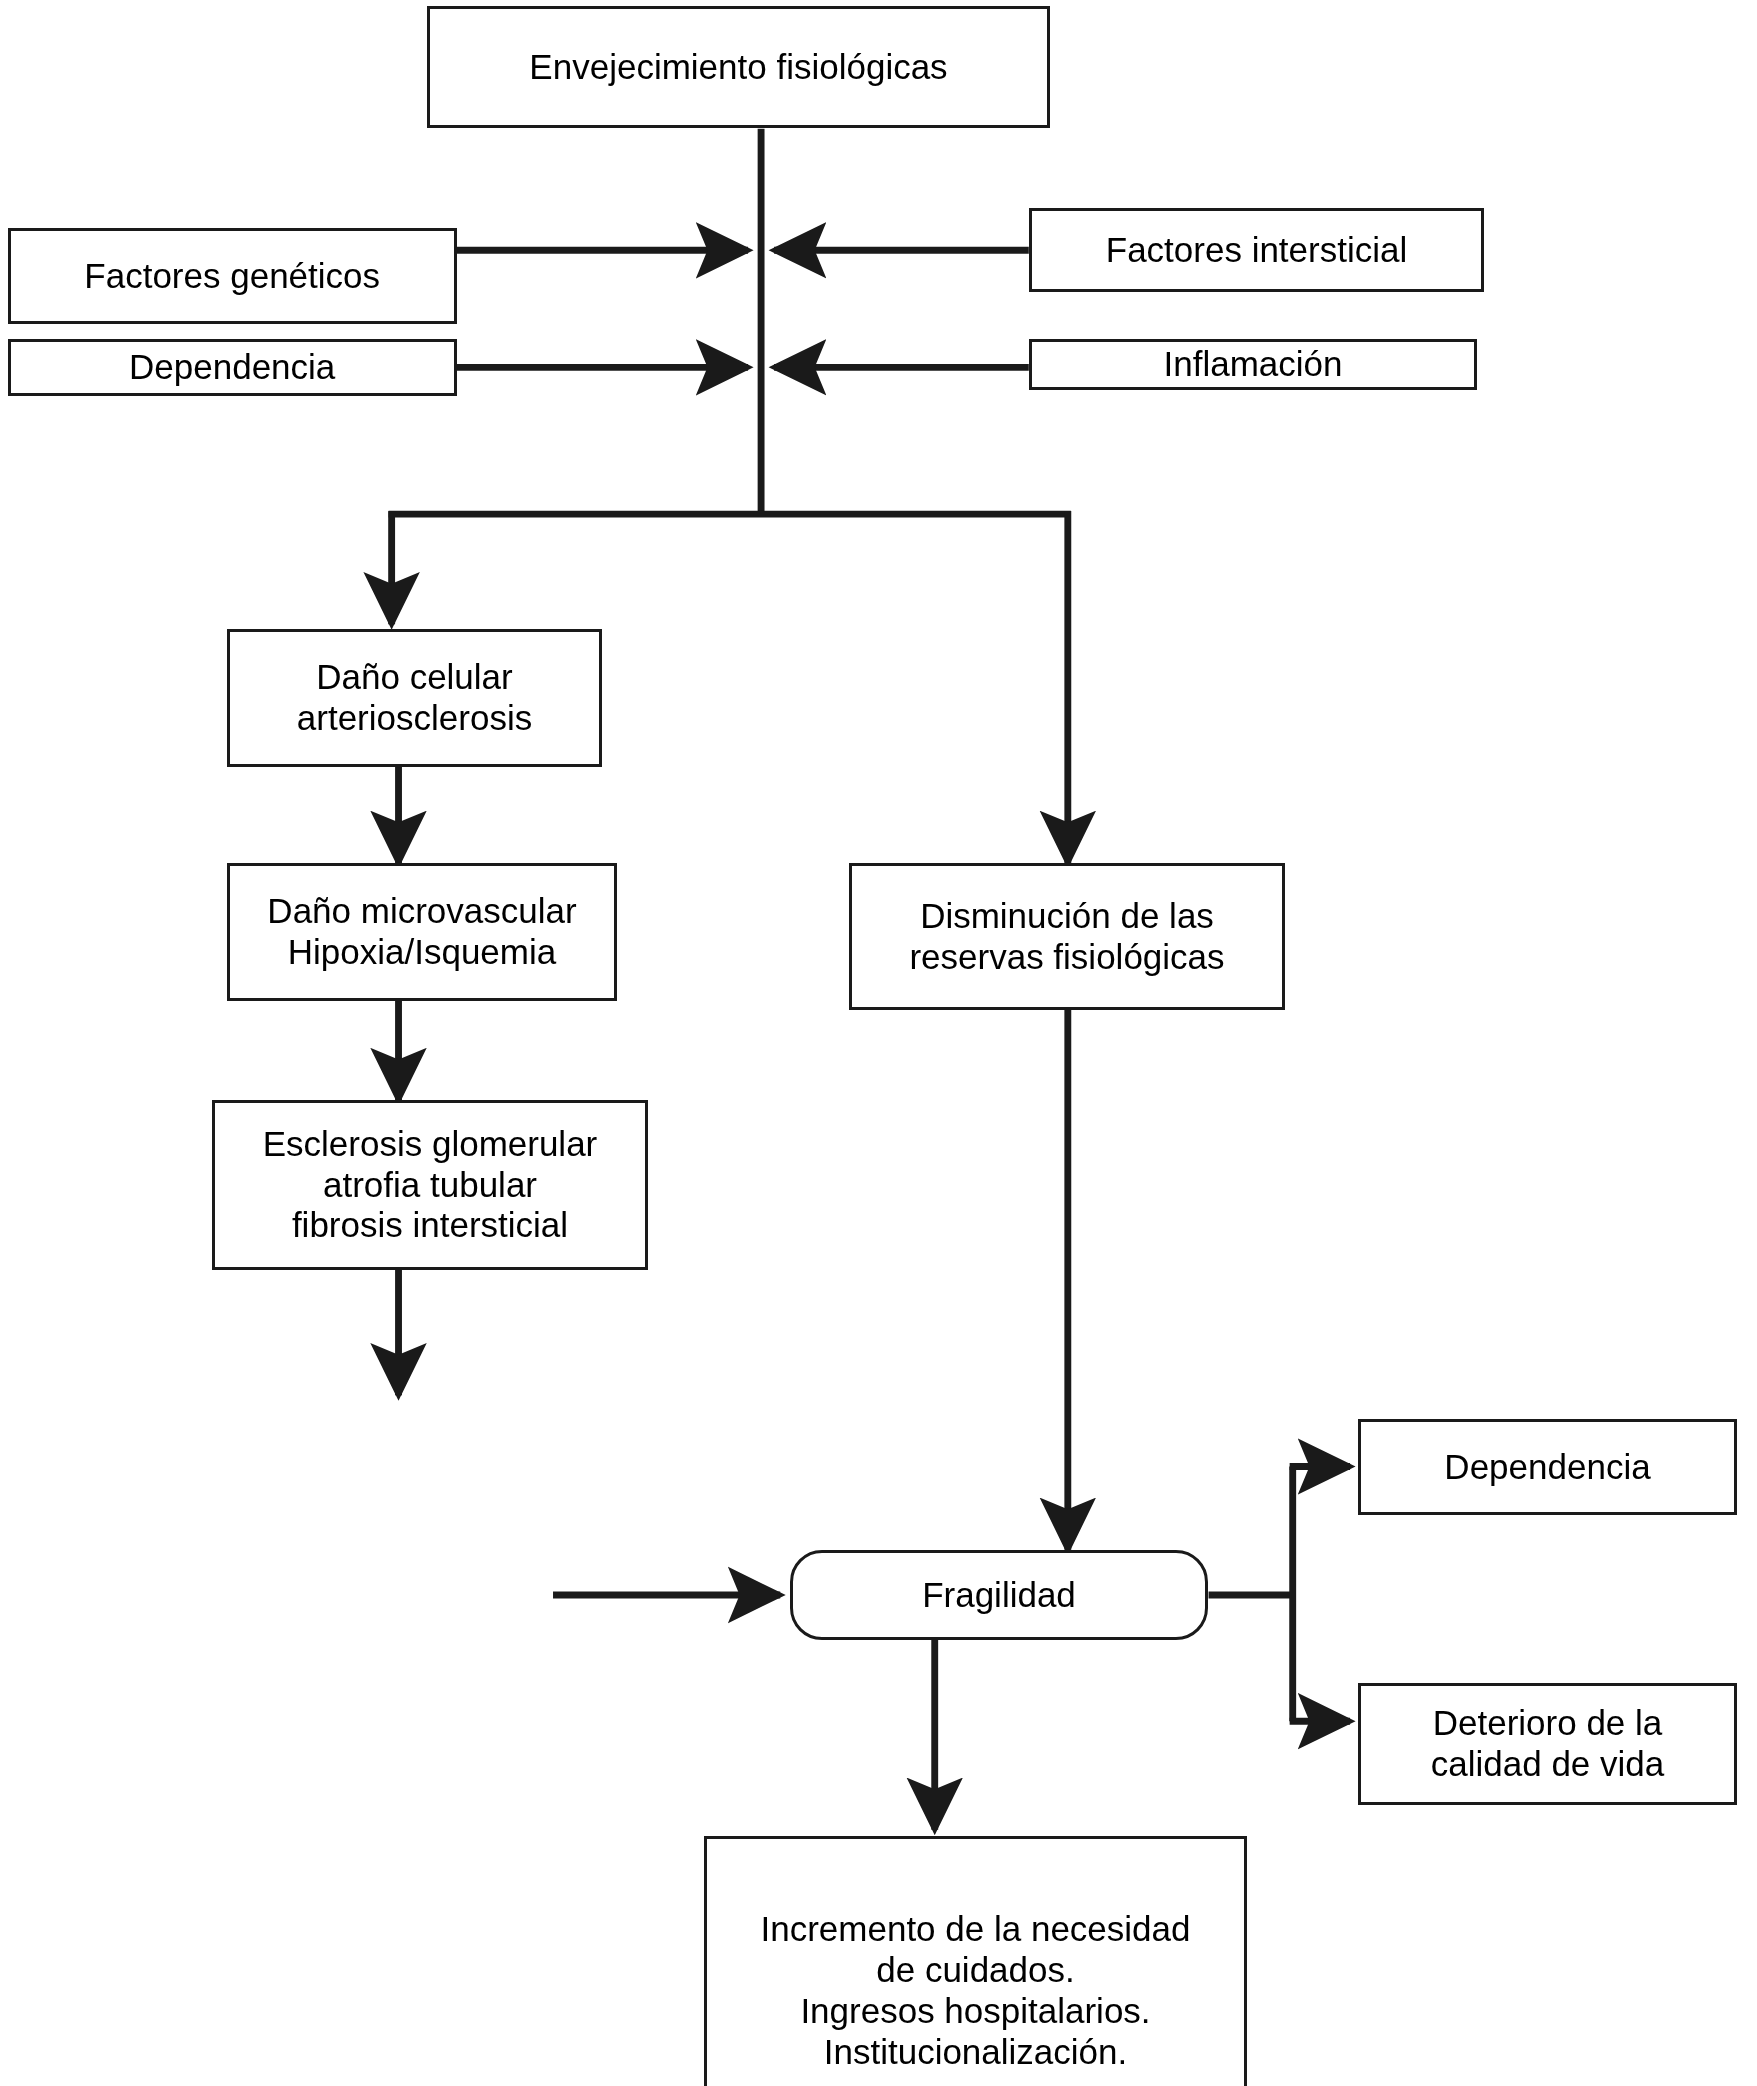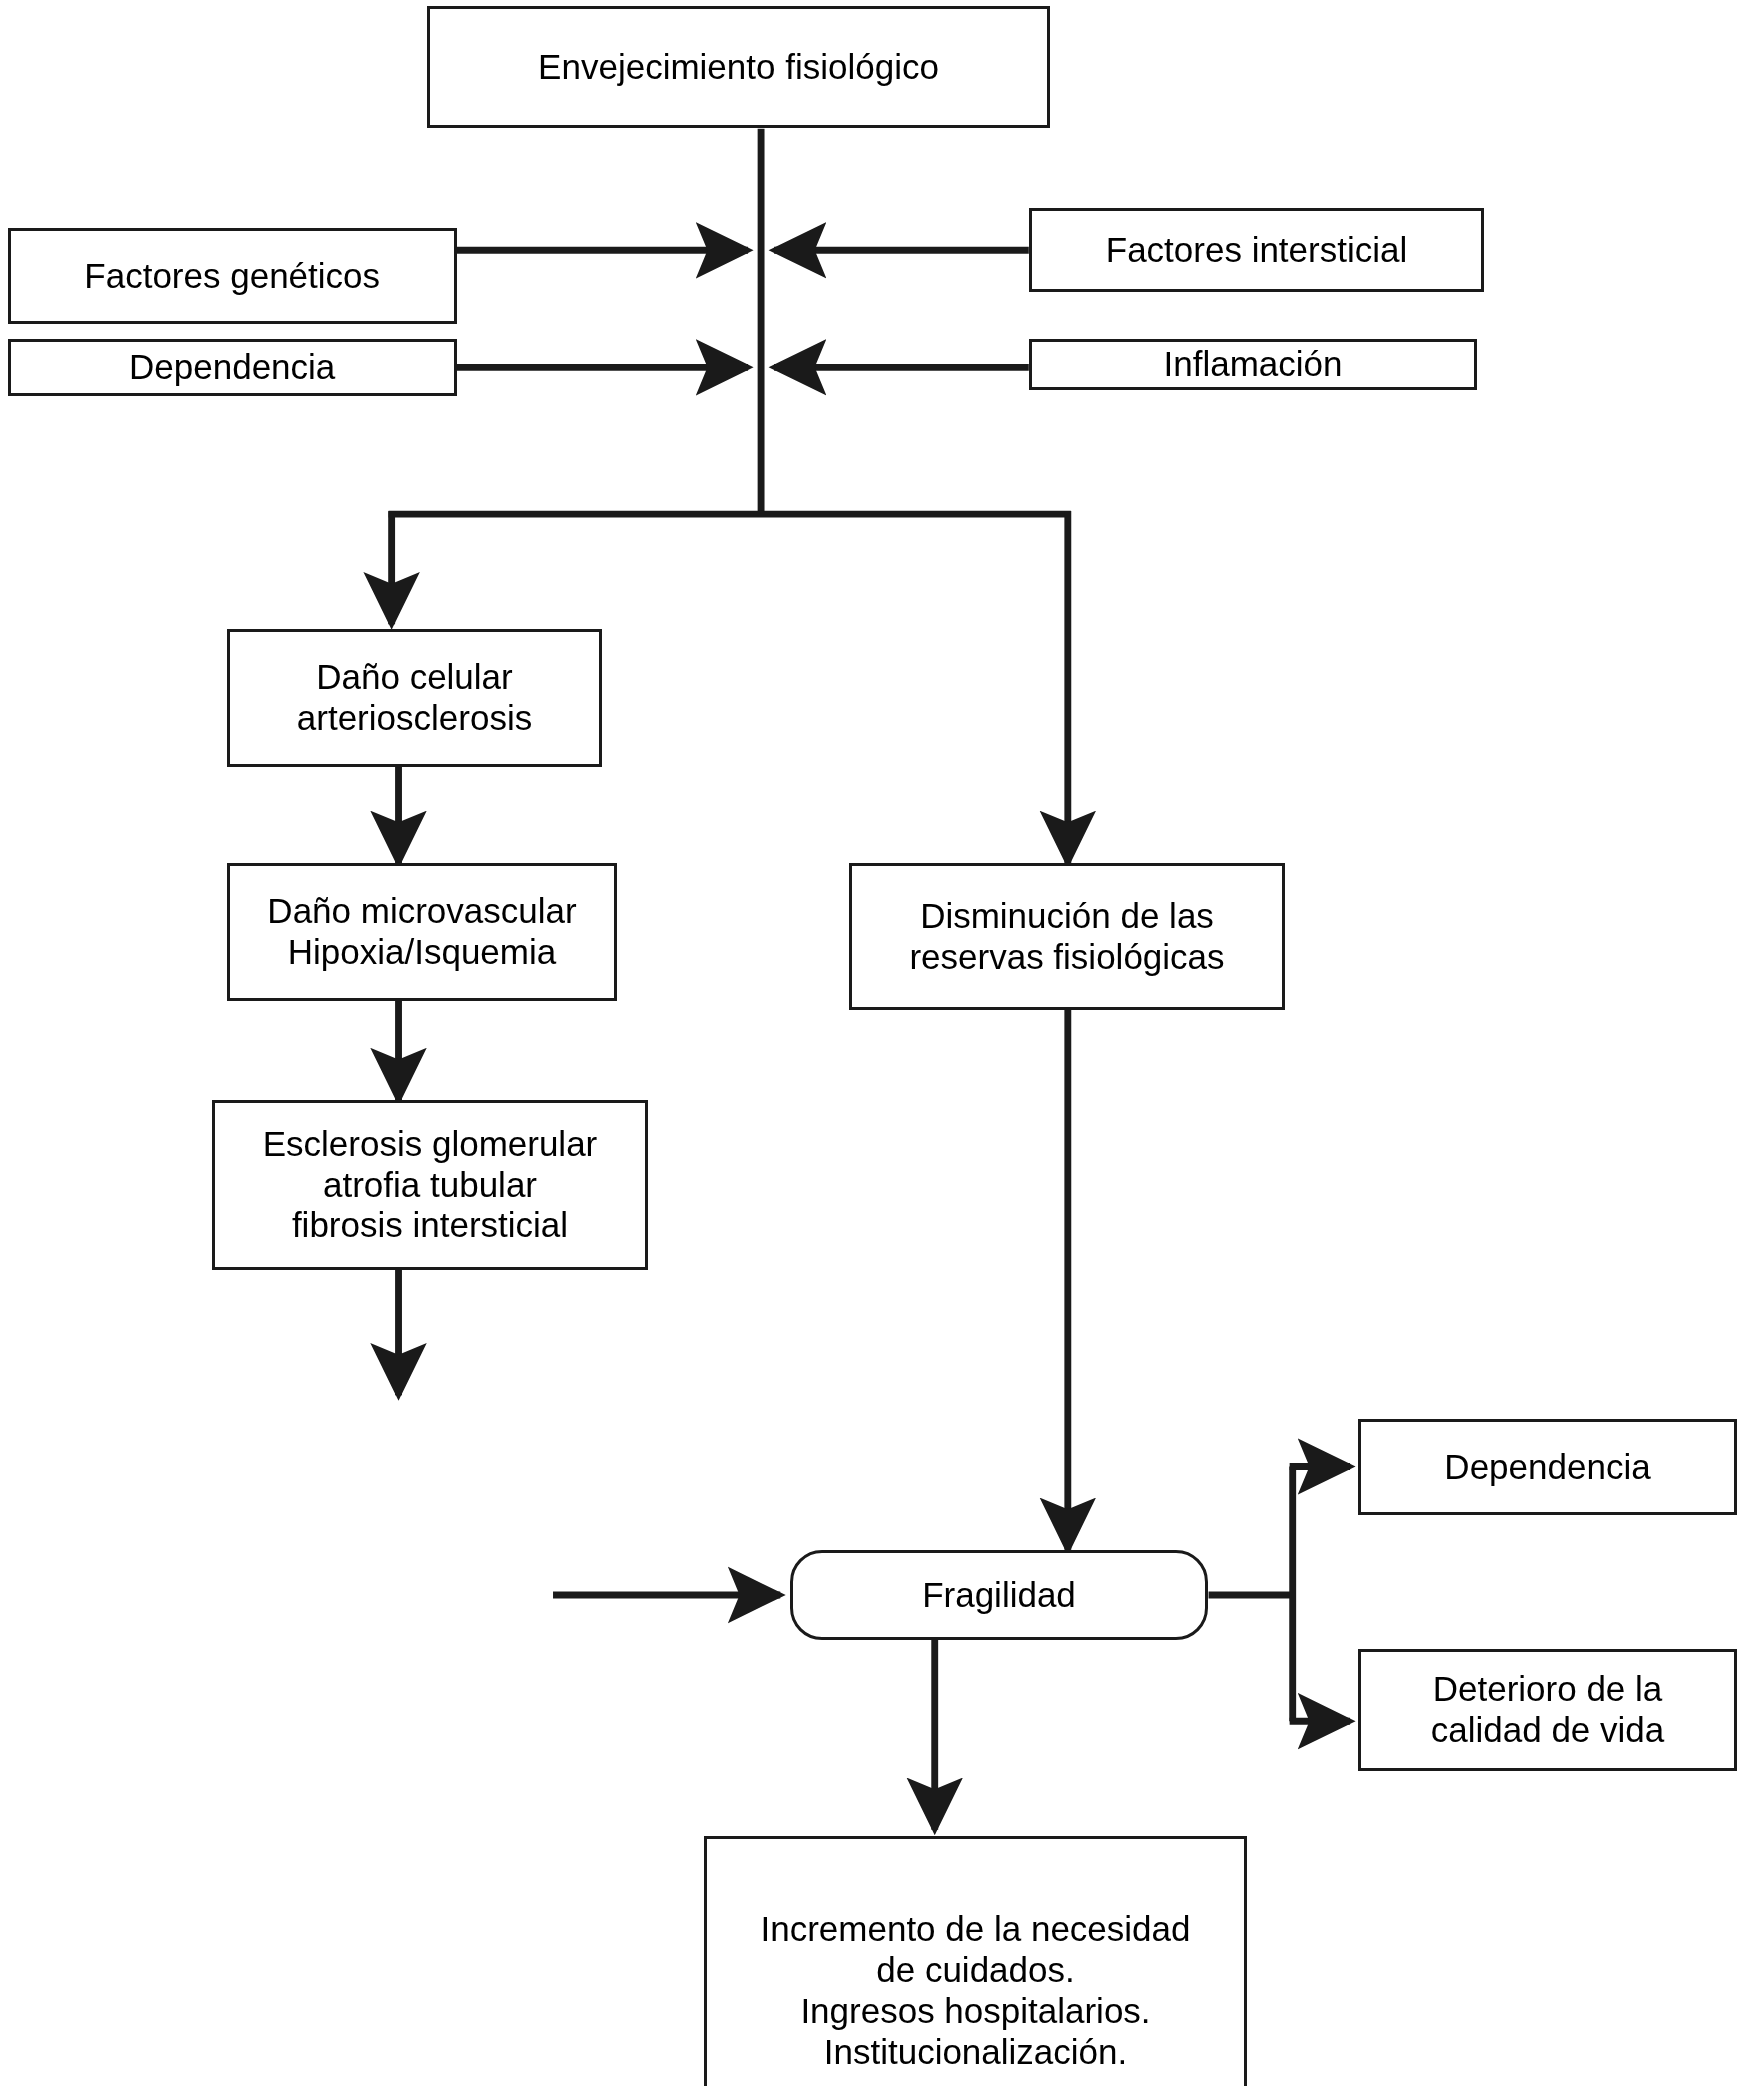--- a/index.html
+++ b/index.html
@@ -65,21 +65,21 @@
       <line x1="1580" y1="2085" x2="1690" y2="2085"></line>
       <line x1="1690" y1="1917" x2="1690" y2="2250"></line>
       <line x1="1686" y1="1917" x2="1765" y2="1917" marker-end="url(#ah)"></line>
       <line x1="1686" y1="2250" x2="1765" y2="2250" marker-end="url(#ah)"></line>
 
       <line x1="1222" y1="2130" x2="1222" y2="2392" marker-end="url(#ah)"></line>
     </g>
   </svg>
 
   <div class="nodebox" style="left:427px;top:6.1px;width:623px;height:122px;">
-    <span class="label lbl-lg">Envejecimiento fisiológico</span>
+    <span class="label lbl-lg">Envejecimiento fisiológicas</span>
   </div>
 
   <div class="nodebox" style="left:7.7px;top:208px;width:449px;height:96px;margin-top:20px;">
     <span class="label">Factores genéticos</span>
   </div>
 
   <div class="nodebox" style="left:1029px;top:208px;width:455px;height:84px;">
     <span class="label">Factores intersticial</span>
   </div>
 
@@ -114,21 +114,21 @@
 
 
   <div class="nodebox" style="left:790px;top:1550px;width:418px;height:90px;border-radius:32px;">
     <span class="label">Fragilidad</span>
   </div>
 
   <div class="nodebox" style="left:1358px;top:1419px;width:379px;height:96px;">
     <span class="label">Dependencia</span>
   </div>
 
-  <div class="nodebox" style="left:1358px;top:1649px;width:379px;height:122px;">
+  <div class="nodebox" style="left:1358px;top:1683px;width:379px;height:122px;">
     <span class="label">Deterioro de la
 calidad de vida</span>
   </div>
 
   <div class="nodebox" style="left:704px;top:1836px;width:543px;height:310px;">
     <span class="label">Incremento de la necesidad
 de cuidados.
 Ingresos hospitalarios.
 Institucionalización.</span>
   </div>

